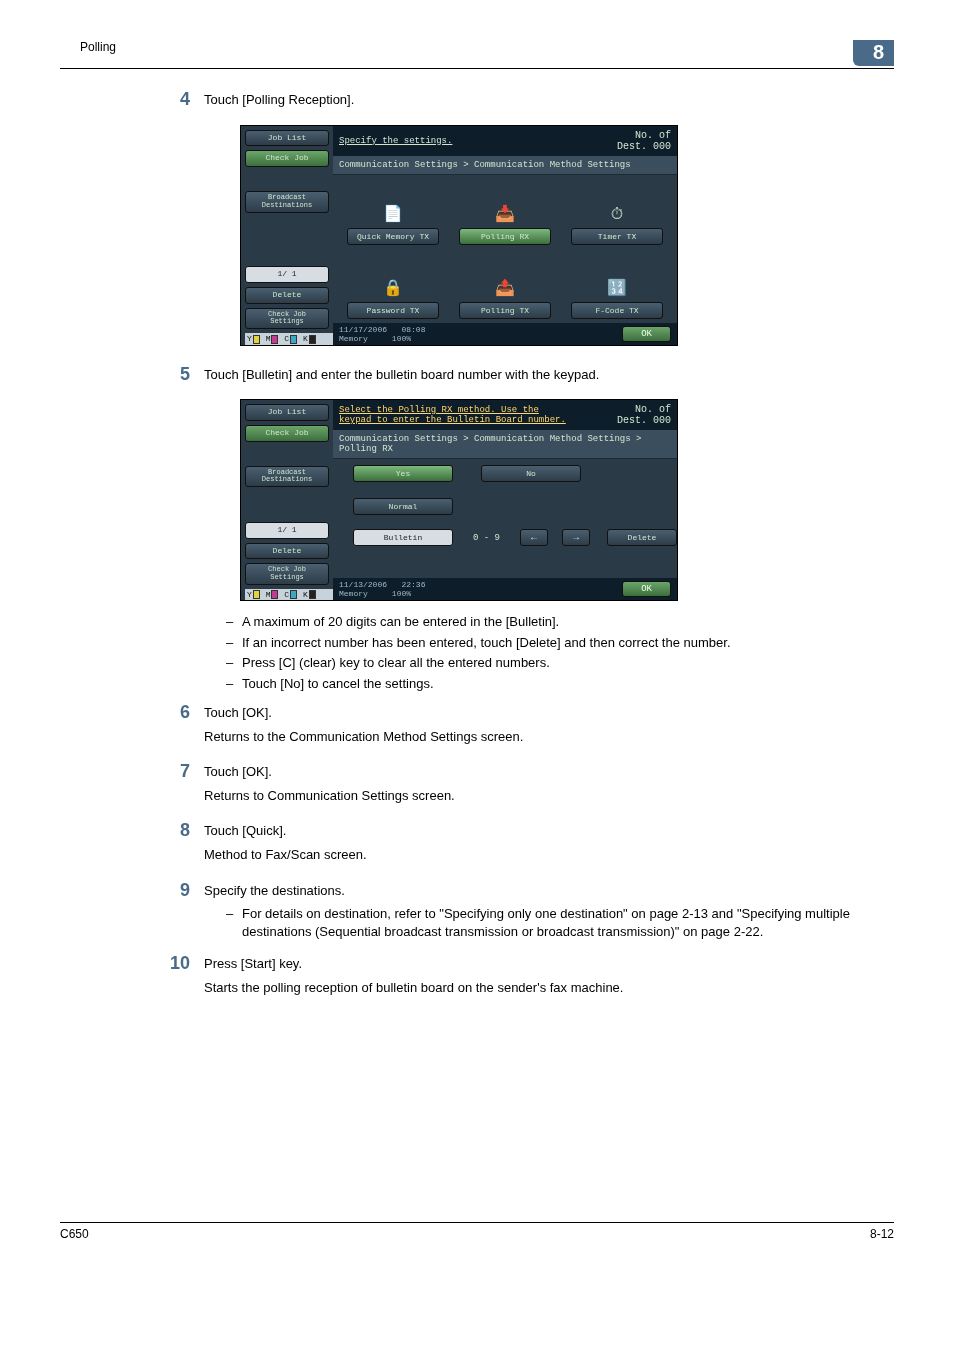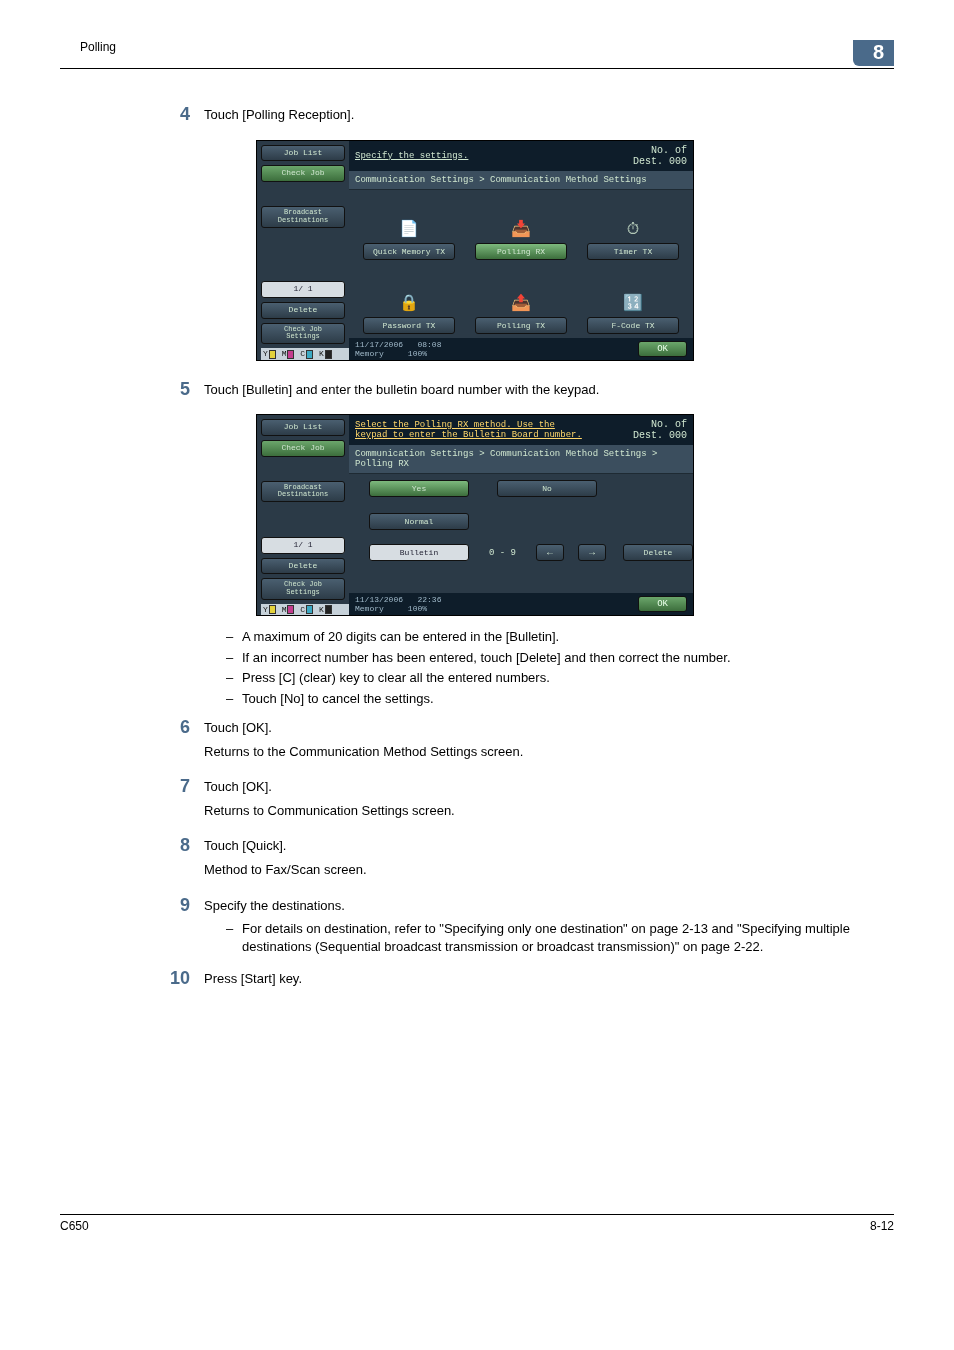--- a/index.html
+++ b/index.html
@@ -15,21 +15,21 @@
     padding: 40px 60px 40px 60px;
     box-sizing: border-box;
     position: relative;
   }
   .top-header {
     display: flex;
     justify-content: space-between;
     align-items: flex-start;
     border-bottom: 1px solid #000;
     padding-bottom: 2px;
-    margin-bottom: 35px;
+    margin-bottom: 20px;
   }
   .top-header .hleft {
     font-size: 12px;
     padding-left: 20px;
   }
   .chapnum-box {
     background: #4a6a8a;
     color: #fff;
     font-weight: bold;
     font-size: 20px;
@@ -78,21 +78,20 @@
     margin: 8px 0 18px 80px;
   }
   .panel {
     width: 436px;
     border: 1px solid #000;
     background: #f9a8d4;
     color: #cfe6cf;
     font-family: "Courier New", monospace;
     font-size: 9px;
     position: relative;
-    margin-left: 16px;
   }
   .panel .titlebar {
     background: #0e1d2a;
     color: #cfe6cf;
     padding: 4px 6px;
     display: flex;
     justify-content: space-between;
     align-items: center;
   }
   .panel .titlebar .tleft { flex:1;text-decoration:underline; }
@@ -440,20 +439,21 @@
             <span class="dash">–</span>
             <span>For details on destination, refer to "Specifying only one destination" on page 2-13 and "Specifying multiple destinations (Sequential broadcast transmission or broadcast transmission)" on page 2-22.</span>
           </div>
       </div>
     </div>
 
     <div class="step">
       <div class="stepnum">10</div>
       <div class="stepbody">
         <p>Press [Start] key.</p>
+        <p>Starts the polling reception of bulletin board on the sender's fax machine.</p>
       </div>
     </div>
 
   </div>
 
   <div class="page-footer">
     <span>C650</span>
     <span>8-12</span>
   </div>
 

